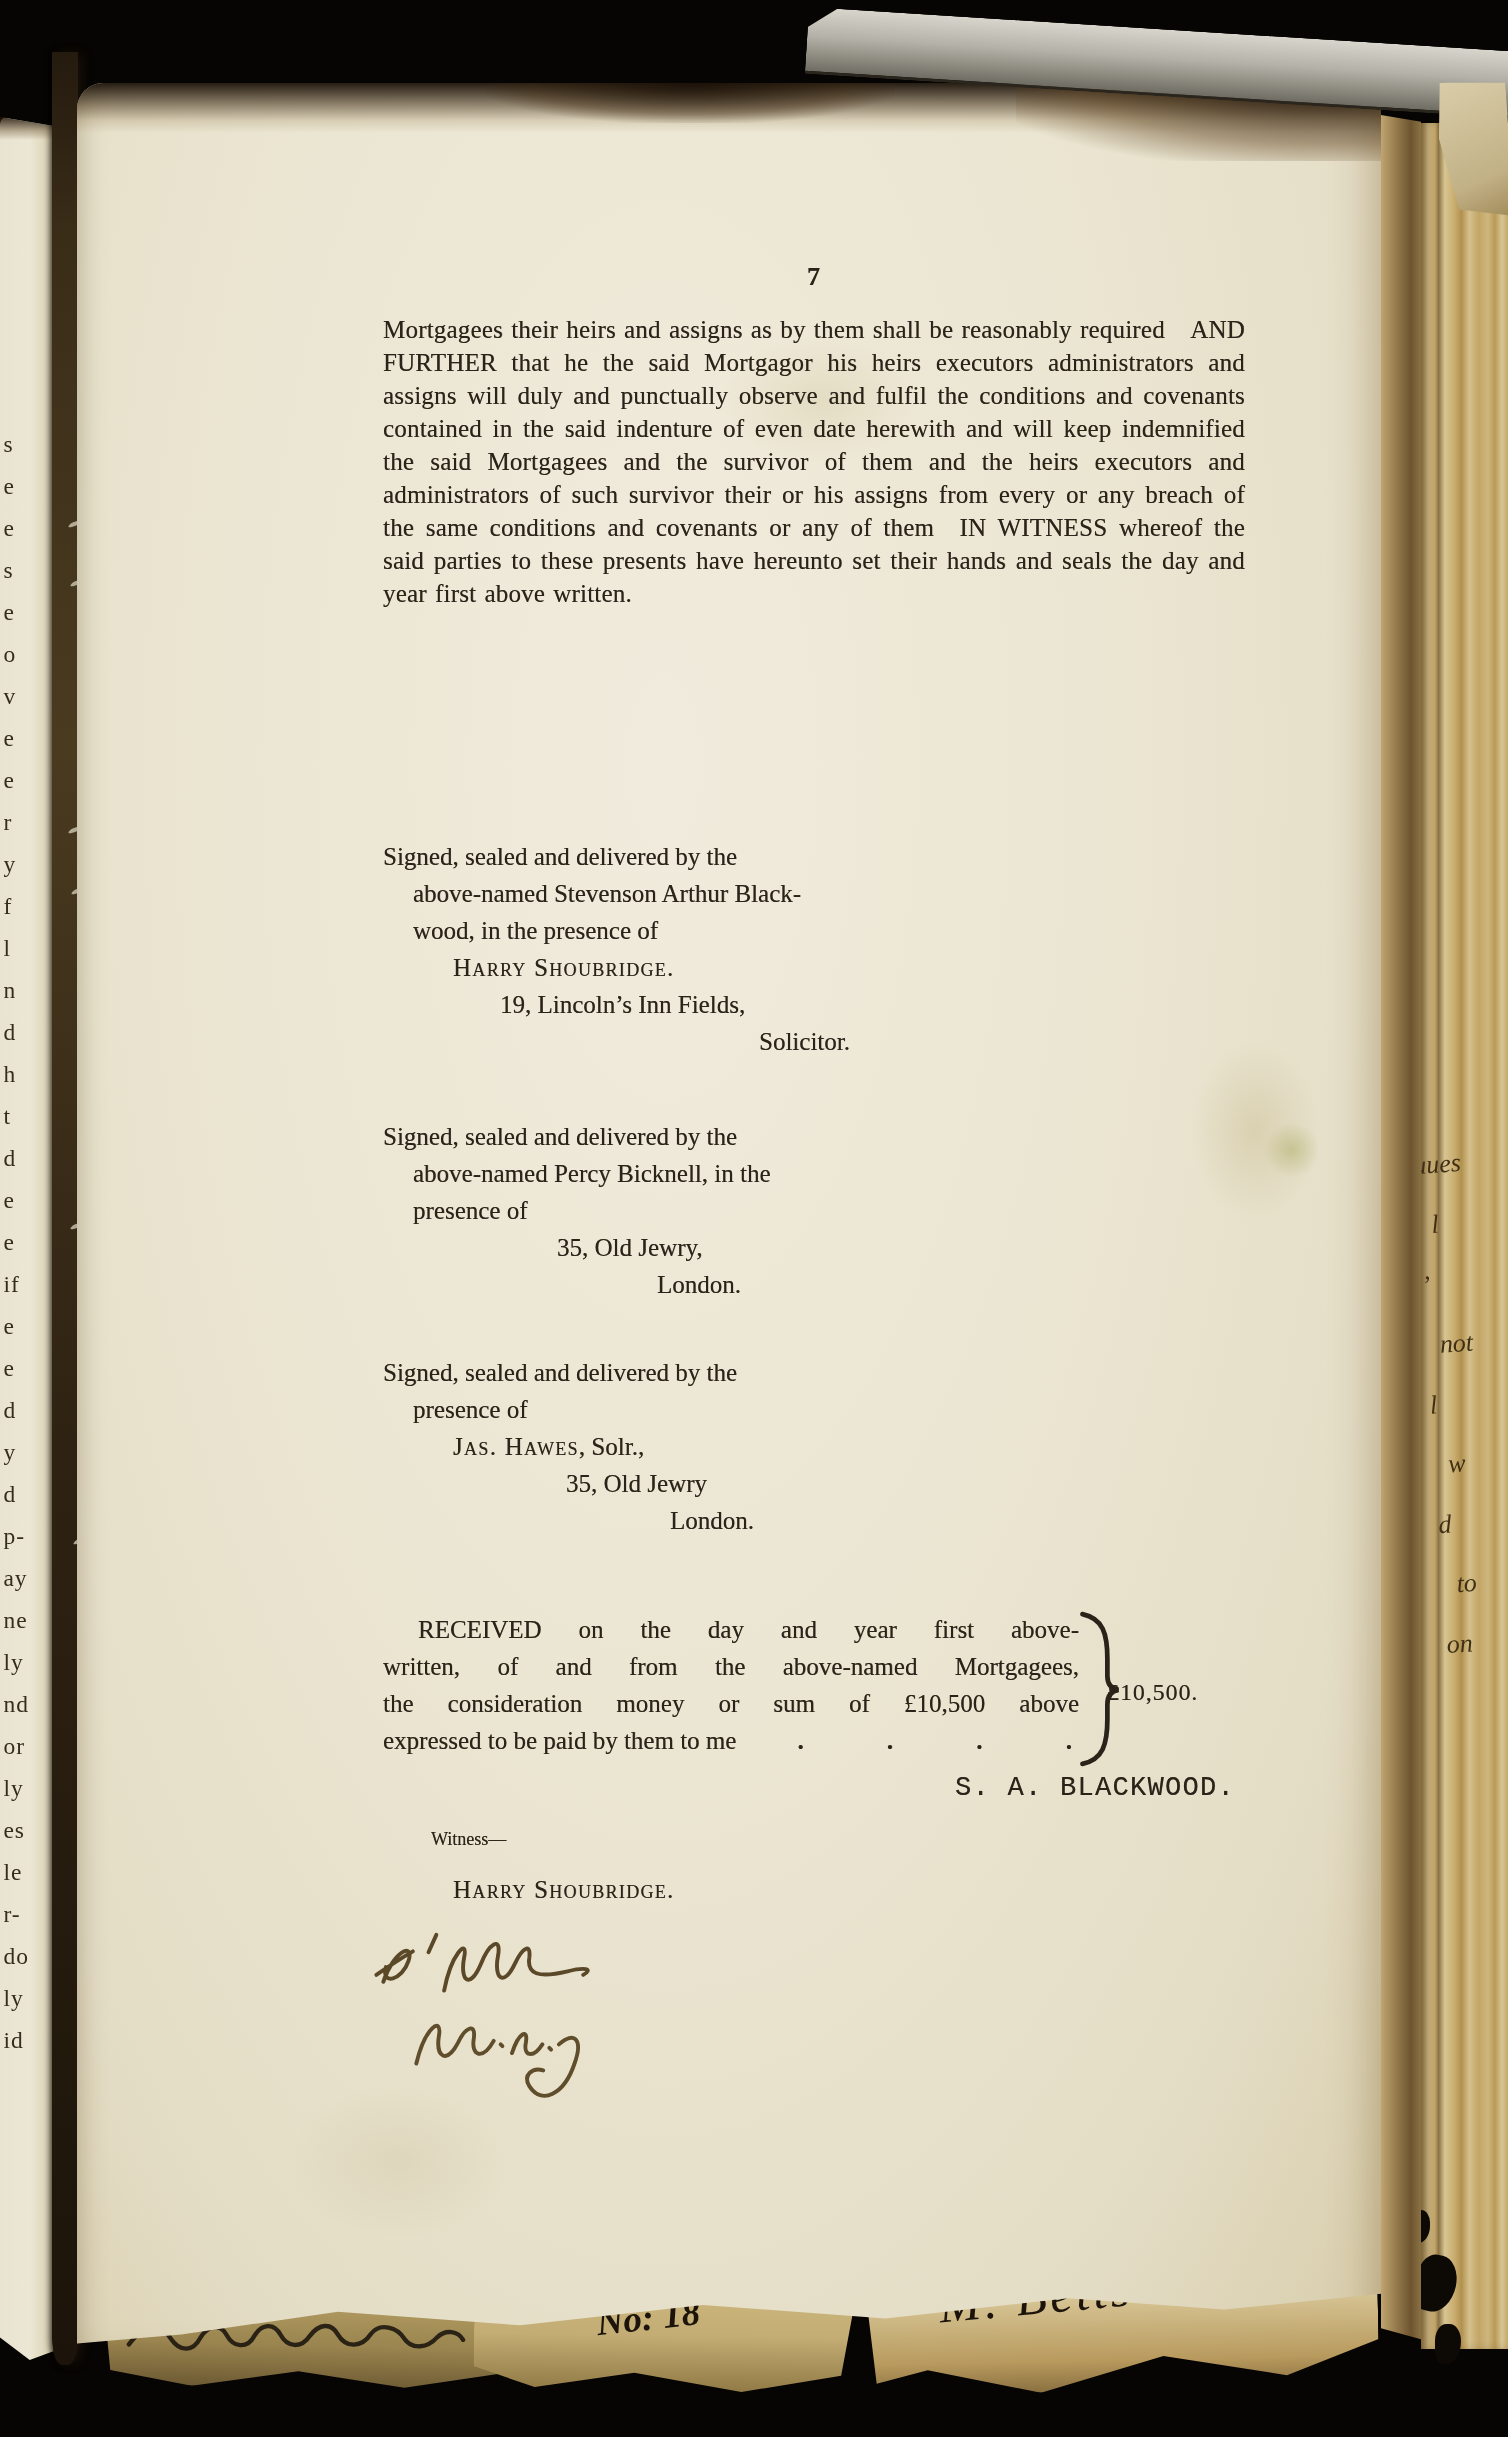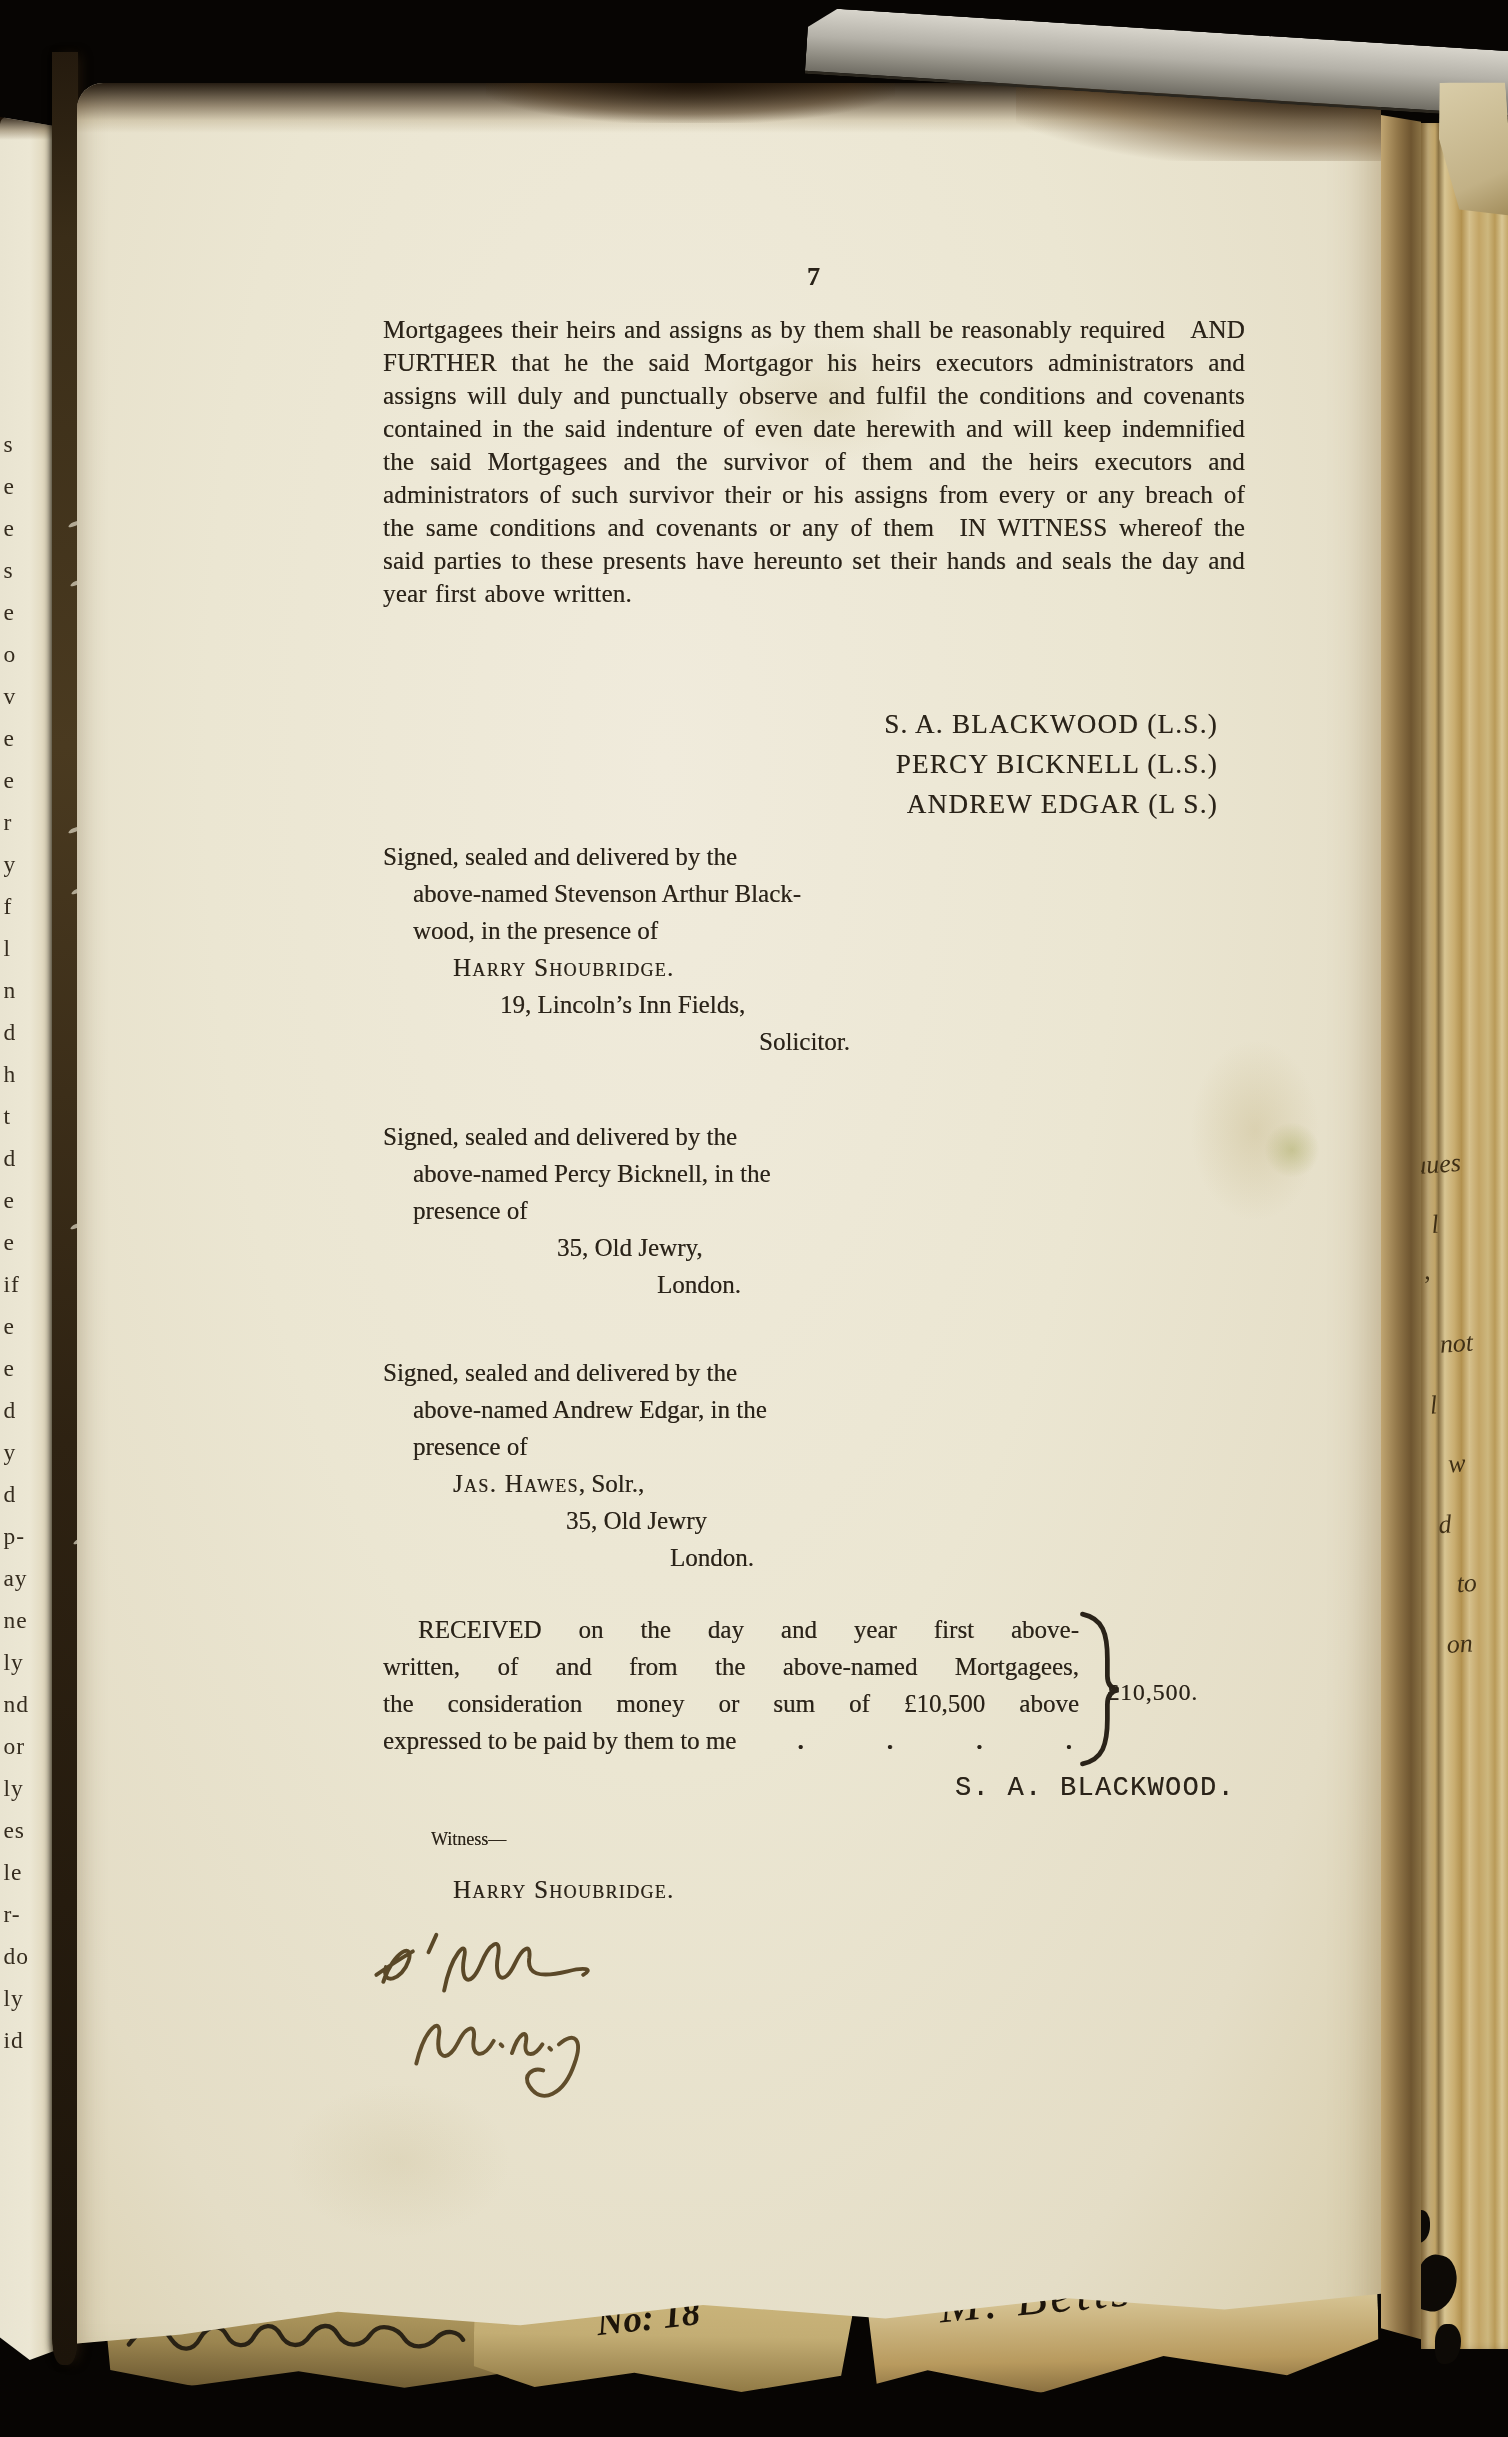--- a/index.html
+++ b/index.html
@@ -175,46 +175,40 @@
     <div class="burn-right"></div>
     <div class="stain stain1"></div>
     <div class="stain stain2"></div>
     <div class="stain stain3"></div>
     <div class="stain stain4"></div>
 
     <div class="page-number">7</div>
 
     <p class="body-par">Mortgagees their heirs and assigns as by them shall be reasonably required  AND FURTHER that he the said Mortgagor his heirs executors administrators and assigns will duly and punctually observe and fulfil the conditions and covenants contained in the said indenture of even date herewith and will keep indemnified the said Mortgagees and the survivor of them and the heirs executors and administrators of such survivor their or his assigns from every or any breach of the same conditions and covenants or any of them  IN WITNESS whereof the said parties to these presents have hereunto set their hands and seals the day and year first above written.</p>
 
-    <div class="seals">
-      <div>S. A. BLACKWOOD (L.S.)</div>
-      <div>PERCY BICKNELL (L.S.)</div>
-      <div>ANDREW EDGAR (L S.)</div>
-    </div>
 
     <div class="attest att1">
       <div class="al">Signed, sealed and delivered by the</div>
       <div class="al ind1">above-named Stevenson Arthur Black-</div>
       <div class="al ind1">wood, in the presence of</div>
       <div class="al ind2"><span class="sc">Harry Shoubridge.</span><span></span></div>
       <div class="al" style="padding-left:117px;">19, Lincoln’s Inn Fields,</div>
       <div class="al" style="padding-left:376px;">Solicitor.</div>
     </div>
 
     <div class="attest att2">
       <div class="al">Signed, sealed and delivered by the</div>
       <div class="al ind1">above-named Percy Bicknell, in the</div>
       <div class="al ind1">presence of</div>
       <div class="al" style="padding-left:174px;">35, Old Jewry,</div>
       <div class="al" style="padding-left:274px;">London.</div>
     </div>
 
     <div class="attest att3">
       <div class="al">Signed, sealed and delivered by the</div>
-      <div class="al ind1">above-named Andrew Edgar, in the</div>
       <div class="al ind1">presence of</div>
       <div class="al ind2"><span class="sc">Jas. Hawes</span><span>, Solr.,</span></div>
       <div class="al" style="padding-left:183px;">35, Old Jewry</div>
       <div class="al" style="padding-left:287px;">London.</div>
     </div>
 
     <div class="received">
       <div class="rl just first">RECEIVED on the day and year first above-</div>
       <div class="rl just">written, of and from the above-named Mortgagees,</div>
       <div class="rl just">the consideration money or sum of £10,500 above</div>

